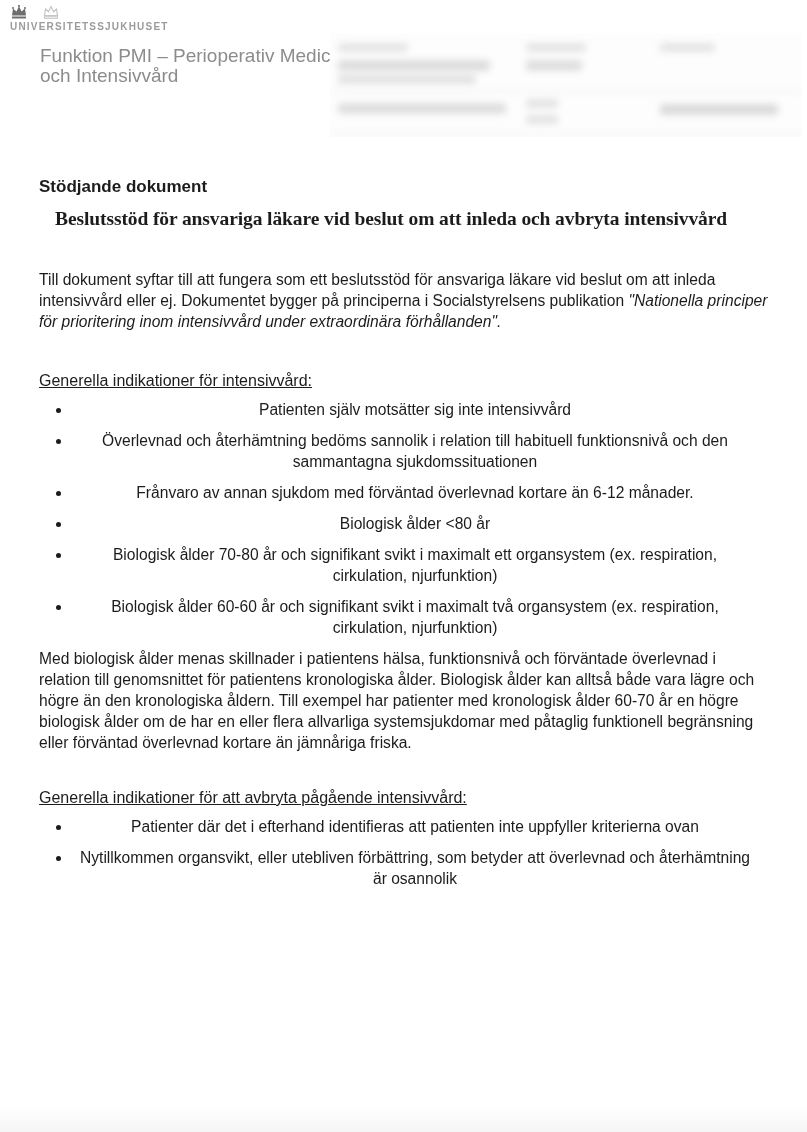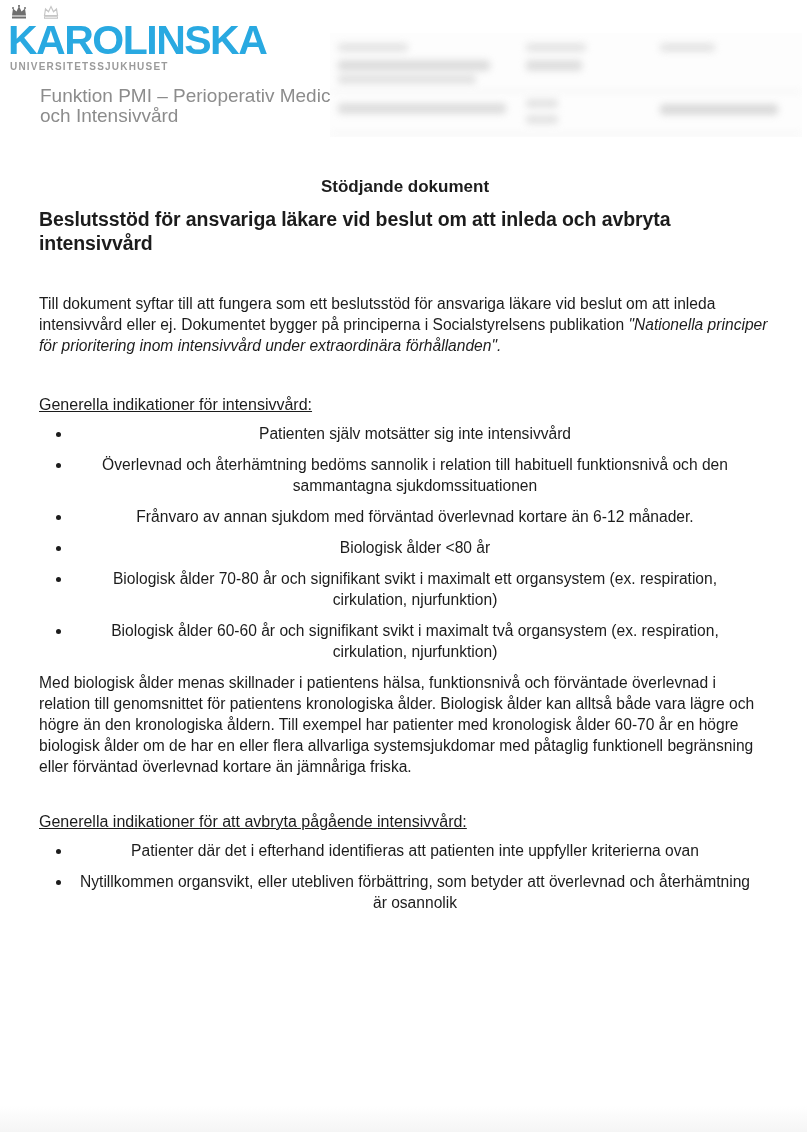--- a/index.html
+++ b/index.html
@@ -30,24 +30,24 @@
   
   .redacted{
     position:absolute;left:330px;top:33px;width:472px;height:104px;
     background:#fdfdfd;overflow:hidden;
   }
   .redacted-inner{position:absolute;inset:0;filter:blur(3.5px);opacity:.75;}
   .blob{position:absolute;background:#d6d6d6;border-radius:3px;}
   .rline{position:absolute;background:#dedede;}
   
   .content{padding:0 36px 0 39px;}
-  .kicker{margin:36px 0 0 0;font-size:17px;font-weight:bold;line-height:22px;text-align:center;}
+  .kicker{margin:36px 0 0 0;font-size:17px;font-weight:bold;line-height:22px;}
   .title{
-    margin:9px 0 0 0;font-size:19.5px;font-weight:bold;line-height:24px;
-    max-width:700px;letter-spacing:-0.1px;
+    margin:9px 0 0 16px;font-size:19.5px;font-weight:bold;line-height:24px;
+    max-width:700px;letter-spacing:-0.1px;font-family:Liberation Serif, serif;
   }
   .para{font-size:15.6px;line-height:21px;margin:0;}
   .intro{margin-top:38px;}
   .mandate{margin-top:8px;}
   .section-heading{
     margin:38px 0 0 0;font-size:16px;font-weight:normal;
     text-decoration:underline;line-height:21px;
   }
   ul.bullets{
     margin:8px 0 0 0;padding:0 0 0 33px;list-style:disc;text-align:center;
@@ -76,21 +76,20 @@
           <rect x="2" y="11.5" width="14" height="2" fill="#6e6e6e"></rect>
           <circle cx="3" cy="3" r="1" fill="#6e6e6e"></circle>
             <circle cx="9" cy="0.9" r="1" fill="#6e6e6e"></circle>
             <circle cx="15" cy="3" r="1" fill="#6e6e6e"></circle>
         </svg>
         <svg width="18" height="15" viewBox="0 0 18 15">
           <path d="M2.5 10.5 L3.5 4 L6.5 6.8 L9 1.6 L11.5 6.8 L14.5 4 L15.5 10.5 Z" fill="none" stroke="#c6c6c6" stroke-width="1.2"></path>
           <rect x="2.5" y="11.7" width="13" height="1.6" fill="none" stroke="#c6c6c6" stroke-width="1"></rect>
         </svg>
       </div>
-      <div class="brand">KAROLINSKA</div>
       <div class="subbrand">UNIVERSITETSSJUKHUSET</div>
       <div class="dept">
         <div>Funktion PMI – Perioperativ Medicin</div>
         <div>och Intensivvård</div>
       </div>
     </div>
 
     <div class="redacted">
       <div class="redacted-inner">
         <div class="blob" style="left:8px;top:10px;width:70px;height:9px;background:#dcdcdc;"></div>

